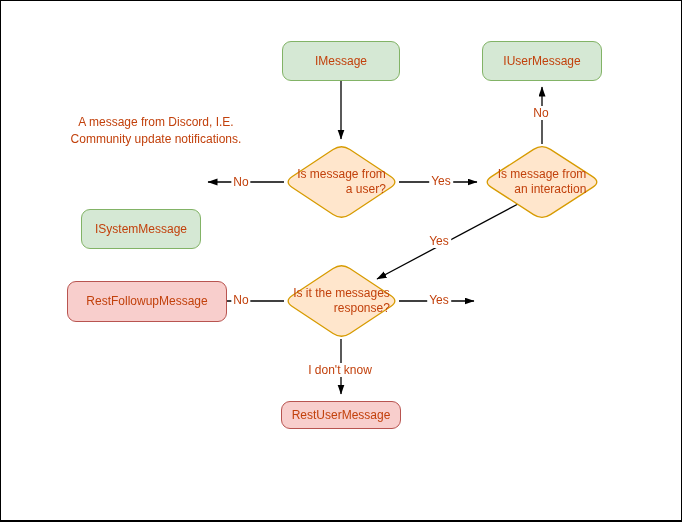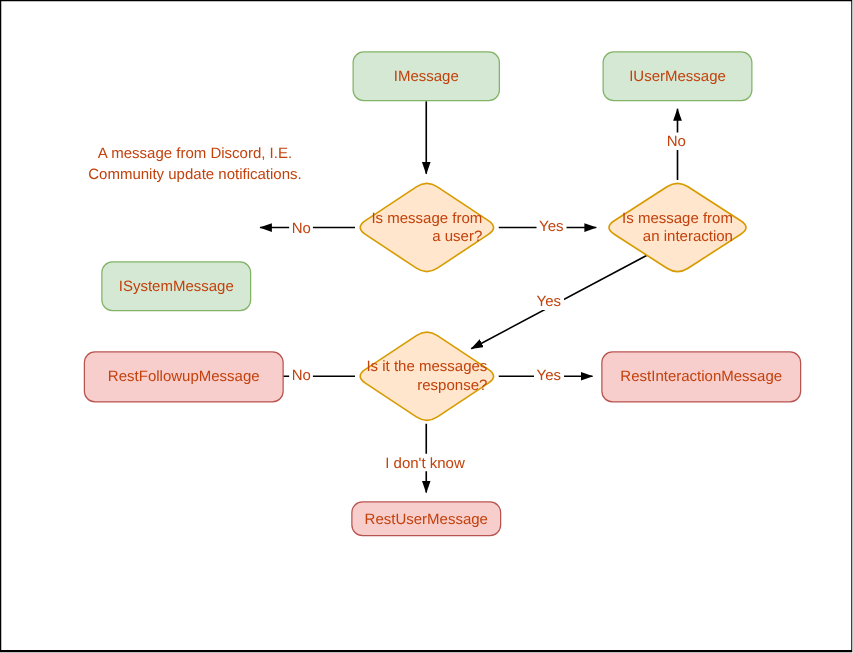--- a/index.html
+++ b/index.html
@@ -85,21 +85,20 @@
   </svg>
 
   <div class="node green" style="left:281px; top:40px; width:118px; height:40px;">IMessage</div>
 
   <div class="node green" style="left:481px; top:40px; width:120px; height:40px;">IUserMessage</div>
 
   <div class="node green" style="left:80px; top:160px; width:120px; height:40px;margin-top:48px;">ISystemMessage</div>
 
   <div class="node red" style="left:40px; top:280px; width:160px; height:41px;margin-left:26px;">RestFollowupMessage</div>
 
-  <div class="node red" style="left:480px; top:280px; width:160px; height:41px;">RestInteractionMessage</div>
 
   <div class="node red" style="left:280px; top:400px; width:120px; height:28px;">RestUserMessage</div>
 
   <div class="diamond-label" style="left:283px; top:143px; width:115px; height:76px;">Is message from
 a user?</div>
 
   <div class="diamond-label" style="left:482px; top:143px; width:118px; height:76px;">Is message from
 an interaction</div>
 
   <div class="diamond-label" style="left:283px; top:262px; width:115px; height:76px;">Is it the messages

